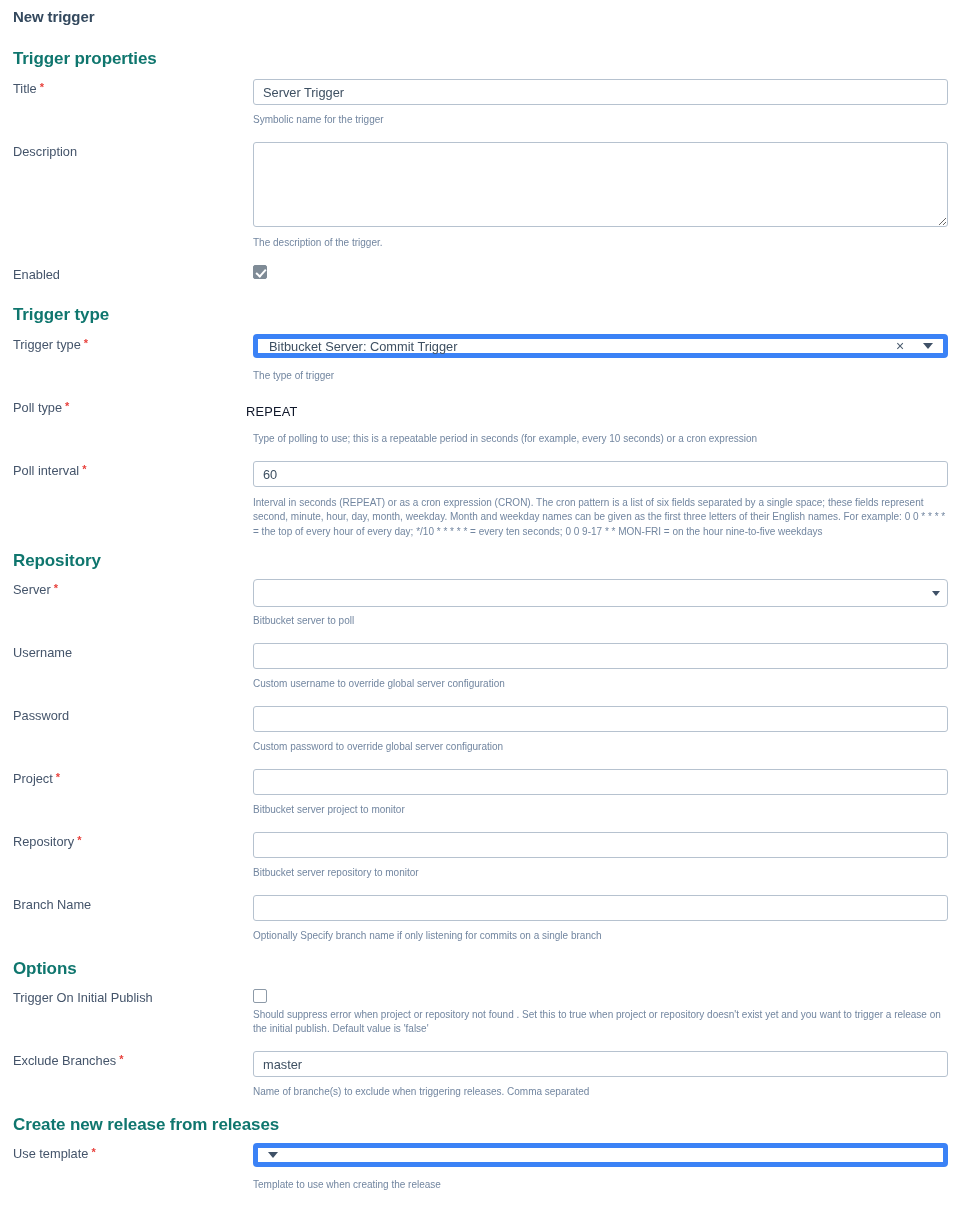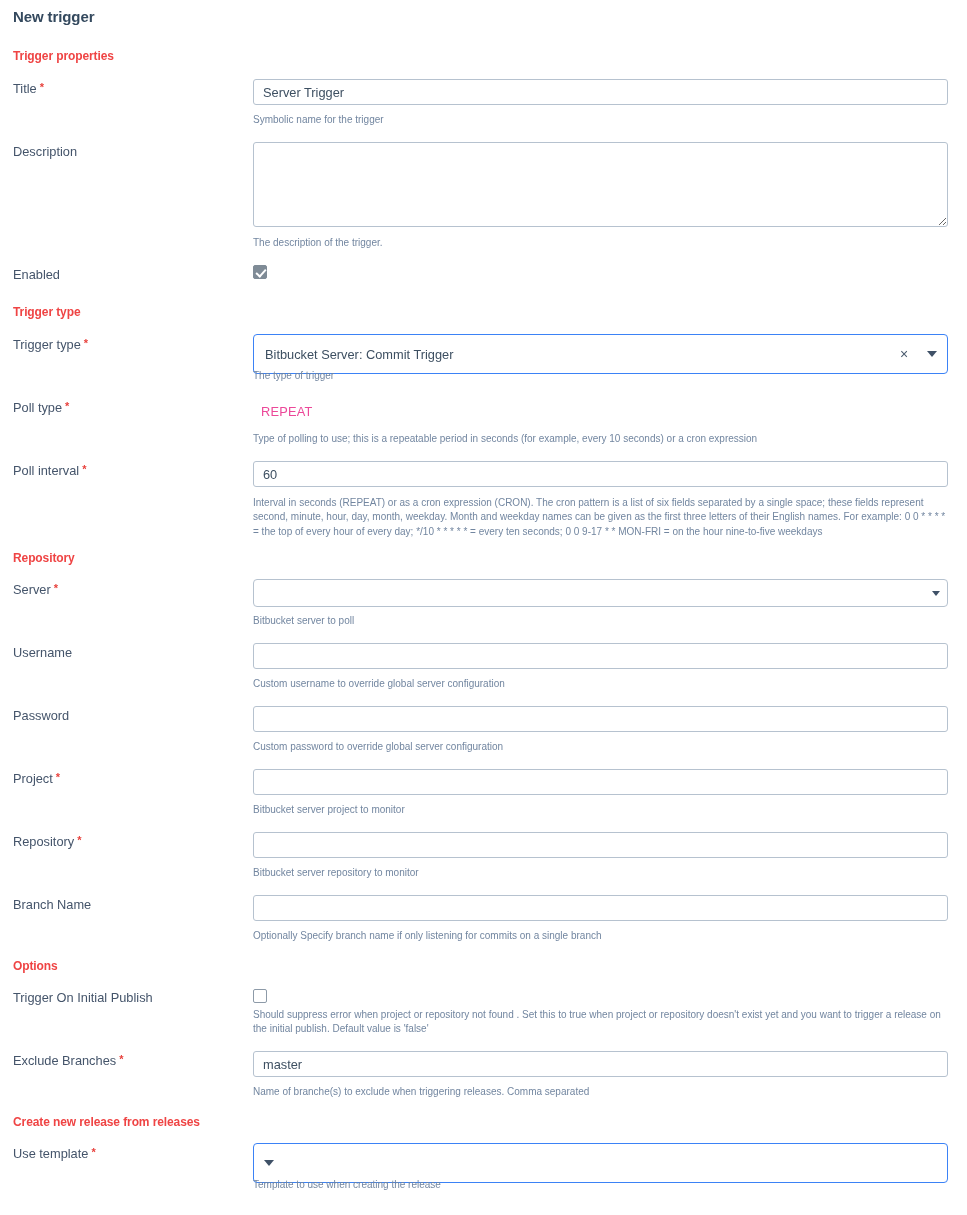--- a/index.html
+++ b/index.html
@@ -29,23 +29,23 @@
     left: 13px;
     top: 8px;
     font-size: 15px;
     font-weight: bold;
     color: #34495e;
     letter-spacing: -0.1px;
   }
   .section-title {
     position: absolute;
     left: 13px;
-    font-size: 12px;
+    font-size: 17px;
     font-weight: bold;
-    color: #ef4444;
+    color: #0f766e;
     letter-spacing: -0.1px;
   }
 
   
   .flabel {
     position: absolute;
     left: 13px;
     font-size: 12.8px;
     color: #44546a;
     white-space: nowrap;
@@ -97,32 +97,32 @@
     left: 253px;
     width: 700px;
     font-size: 10px;
     line-height: 14.4px;
     color: #7286a0;
   }
 
   
   .static-val {
     position: absolute;
-    left: 261px;
-    font-size: 12.8px;
-    color: #ec4899;
+    left: 246px;
+    font-size: 12.8px;
+    color: #0f172a;
     letter-spacing: 0.2px;
   }
 
   
   .combo {
     position: relative;
     width: 695px;
-    height: 40px;
-    border: 1px solid #3b82f6;
+    height: 24px;
+    border: 5px solid #3b82f6;
     border-radius: 4px;
     background: #fff;
     display: flex;
     align-items: center;
     cursor: pointer;
   }
   .combo-text {
     flex: 1;
     font-size: 12.8px;
     color: #3d4f61;

